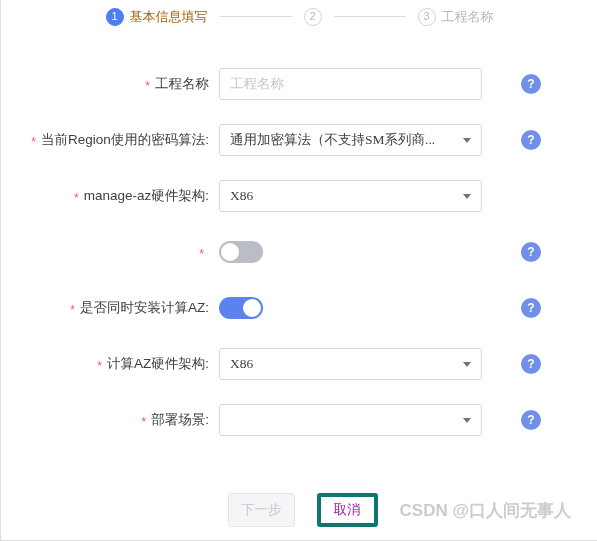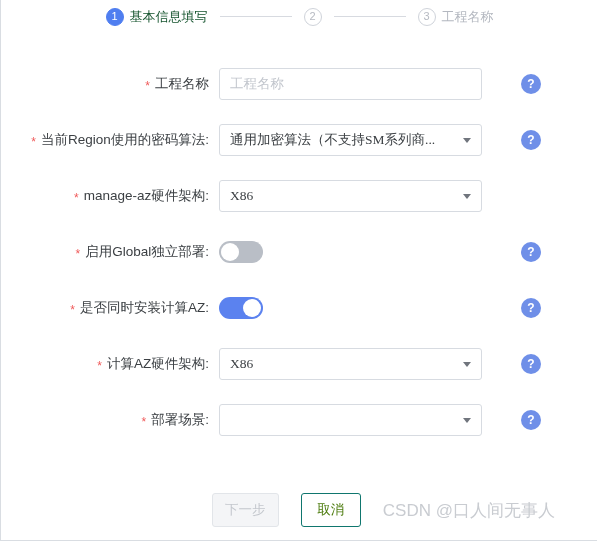--- a/index.html
+++ b/index.html
@@ -44,21 +44,21 @@
   .step.inactive .step-circle {
     background: #ffffff;
     color: #b6bac2;
     border: 1px solid #cfd3da;
   }
   .step-label {
     margin-left: 6px;
     font-size: 13px;
     white-space: nowrap;
   }
-  .step.active .step-label { color: #14532d; }
+  .step.active .step-label { color: #a16207; }
   .step.inactive .step-label { color: #b4b8c0; }
   .step-line {
     width: 72px; height: 1px;
     background: #d7dae0;
     margin: 0 12px;
     flex: 0 0 auto;
   }
 
   
   .form {
@@ -165,21 +165,21 @@
     align-items: center;
     justify-content: center;
     line-height: 1;
     cursor: pointer;
   }
   .help.hidden { visibility: hidden; }
 
   
   .footer {
     position: absolute;
-    left: 0; top: 493px;
+    left: 16px; top: 493px;
     width: 554px;
     display: flex;
     align-items: center;
     padding-left: 211px;
   }
   .btn {
     height: 34px;
     border-radius: 3px;
     font-size: 13.5px;
     display: flex;
@@ -190,29 +190,30 @@
     width: 80px;
     background: #f4f5f7;
     border: 1px solid #e2e5e9;
     color: #c3c7cd;
     cursor: default;
   }
   .btn-cancel {
     width: 72px;
     margin-left: 22px;
     background: #ffffff;
-    border: 1px solid #0f766e;
-    color: #4d7c0f;
+    border: 4px solid #0f766e;
+    color: #a21caf;
     cursor: pointer;
   }
   .watermark {
     margin-left: 22px;
     font-size: 17px;
     color: #c9ccd1;
     white-space: nowrap;
+    font-weight: bold;
   }
 </style>
 </head>
 <body>
 
 <div id="page">
 
   <div class="steps">
 
     <div class="step active">
@@ -280,21 +281,20 @@
         </div>
       </div>
       <div class="help-cell">
         <div class="help hidden">?</div>
       </div>
     </div>
 
     <div class="row">
       <div class="label-cell">
         <span class="req">*</span>
-        <span>启用Global独立部署:</span>
       </div>
       <div class="field-cell">
         <div class="toggle off">
           <span class="knob"></span>
         </div>
       </div>
       <div class="help-cell">
         <div class="help">?</div>
       </div>
     </div>

